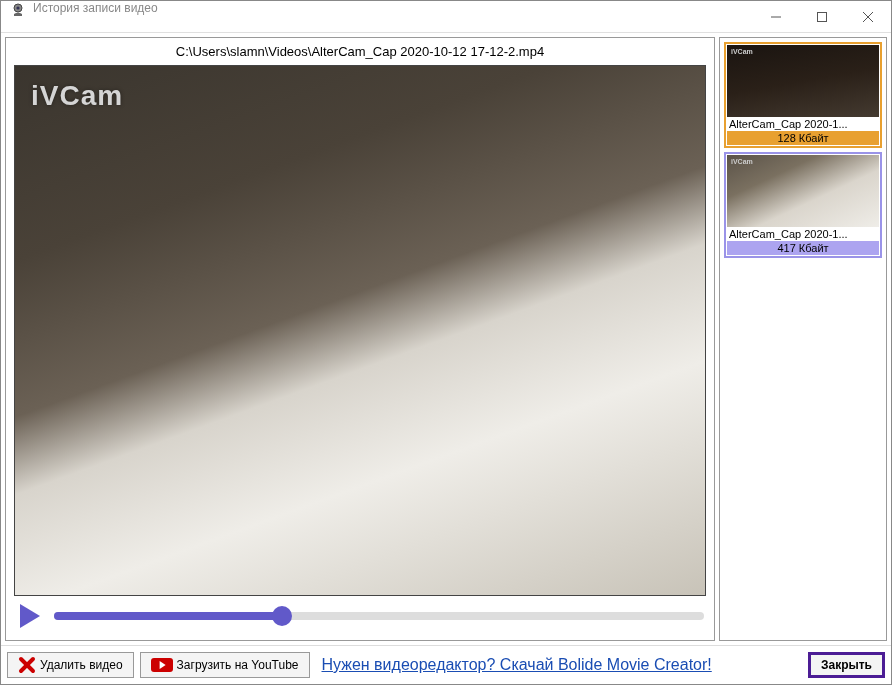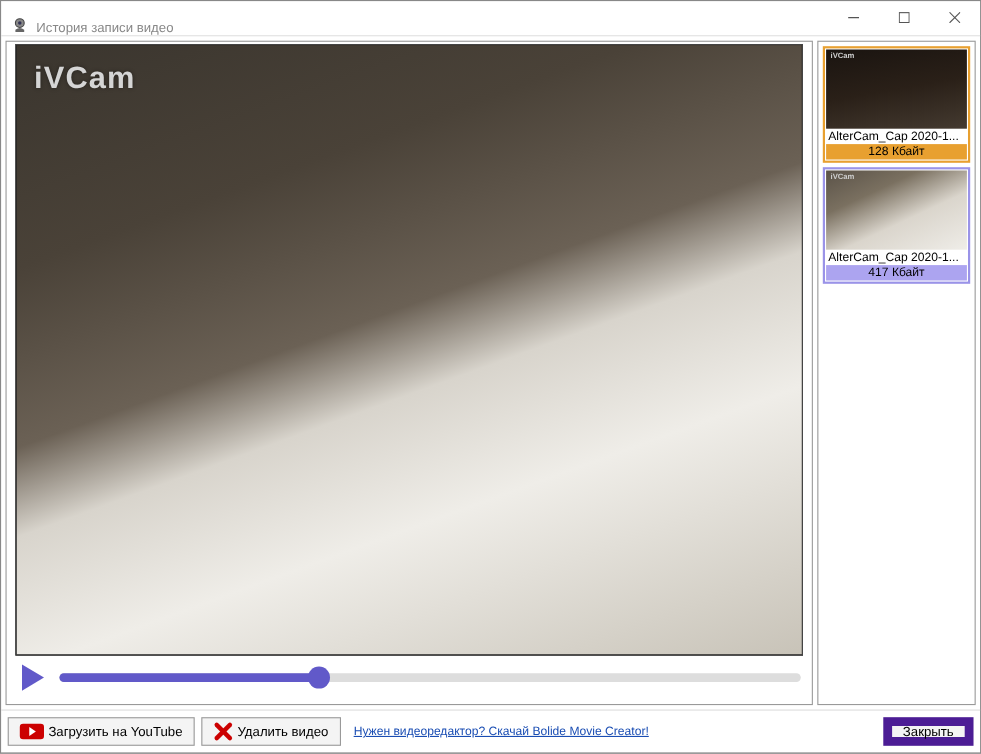--- a/index.html
+++ b/index.html
@@ -15,21 +15,21 @@
   width: 892px;
   height: 685px;
   background: #fff;
   border: 1px solid #888;
   display: flex;
   flex-direction: column;
 }
 .titlebar {
   height: 32px;
   display: flex;
-  align-items: flex-end;
+  align-items: flex-start;
   padding: 0 0 0 8px;
   border-bottom: 1px solid #e0e0e0;
 }
 .titlebar .icon {
   width: 18px; height: 18px;
   margin-right: 6px;
   display: flex; align-items: center; justify-content: center;
 }
 .titlebar .title { color: #888; font-size: 12px; flex: 0 0 auto; }
 .titlebar .spacer { flex: 1; }
@@ -107,21 +107,21 @@
 }
 .slider-thumb {
   position: absolute;
   top: 50%;
   width: 20px; height: 20px;
   background: #6159c9;
   border-radius: 50%;
   transform: translate(-50%, -50%);
 }
 .right {
-  width: 144px;
+  width: 168px;
   border: 1px solid #999;
   padding: 4px;
   display: flex;
   flex-direction: column;
   gap: 4px;
   overflow-y: auto;
 }
 .thumb {
   border: 2px solid transparent;
   padding: 1px;
@@ -168,26 +168,27 @@
   align-items: center;
   gap: 4px;
   border: 1px solid #999;
   background: #f4f4f4;
   padding: 3px 10px;
   font-size: 12px;
   height: 26px;
   cursor: pointer;
 }
 .btn-close {
-  border: 8px solid #4c1d95;
+  border: 3px solid #4c1d95;
+  font-weight: bold;
 }
 .link {
   color: #1a4db3;
   text-decoration: underline;
-  font-size: 11px;
+  font-size: 16px;
   flex: 1;
   padding-left: 6px;
 }
 .yt-icon {
   width: 22px; height: 14px;
   background: #cc0000;
   border-radius: 3px;
   position: relative;
 }
 .yt-icon::after {
@@ -228,20 +229,21 @@
     <div class="winbtn">
       <svg width="10" height="10">
           <line x1="0" y1="0" x2="10" y2="10" stroke="#555" stroke-width="1"></line>
           <line x1="10" y1="0" x2="0" y2="10" stroke="#555" stroke-width="1"></line>
         </svg>
     </div>
   </div>
 
   <div class="content">
     <div class="left">
+      <div class="filepath">C:\Users\slamn\Videos\AlterCam_Cap 2020-10-12 17-12-2.mp4</div>
       <div class="videoframe">
         <div class="video-placeholder"></div>
         <div class="watermark">iVCam</div>
       </div>
       <div class="controls">
         <div class="playbtn">
           <svg width="28" height="28" viewBox="0 0 28 28">
             <path d="M4 2 L24 14 L4 26 Z" fill="#6159c9"></path>
           </svg>
         </div>
@@ -265,30 +267,30 @@
             <div class="mini-watermark">iVCam</div>
           </div>
           <div class="thumb-name">AlterCam_Cap 2020-1...</div>
           <div class="thumb-size size-blue">417 Кбайт</div>
         </div>
       </div>
   </div>
 
   <div class="footer">
     <button class="btn">
-      <span class="yt-icon"></span>
-      <span>Загрузить на YouTube</span>
-    </button>
-    <button class="btn">
       <span class="x-icon">
         <svg width="18" height="18" viewBox="0 0 18 18">
           <line x1="3" y1="3" x2="15" y2="15" stroke="#cc0000" stroke-width="4" stroke-linecap="round"></line>
           <line x1="15" y1="3" x2="3" y2="15" stroke="#cc0000" stroke-width="4" stroke-linecap="round"></line>
         </svg>
       </span>
       <span>Удалить видео</span>
+    </button>
+    <button class="btn">
+      <span class="yt-icon"></span>
+      <span>Загрузить на YouTube</span>
     </button>
     <a class="link" href="#">Нужен видеоредактор? Скачай Bolide Movie Creator!</a>
     <button class="btn btn-close">
       <span>Закрыть</span>
     </button>
   </div>
 </div>
 
 </body></html>

